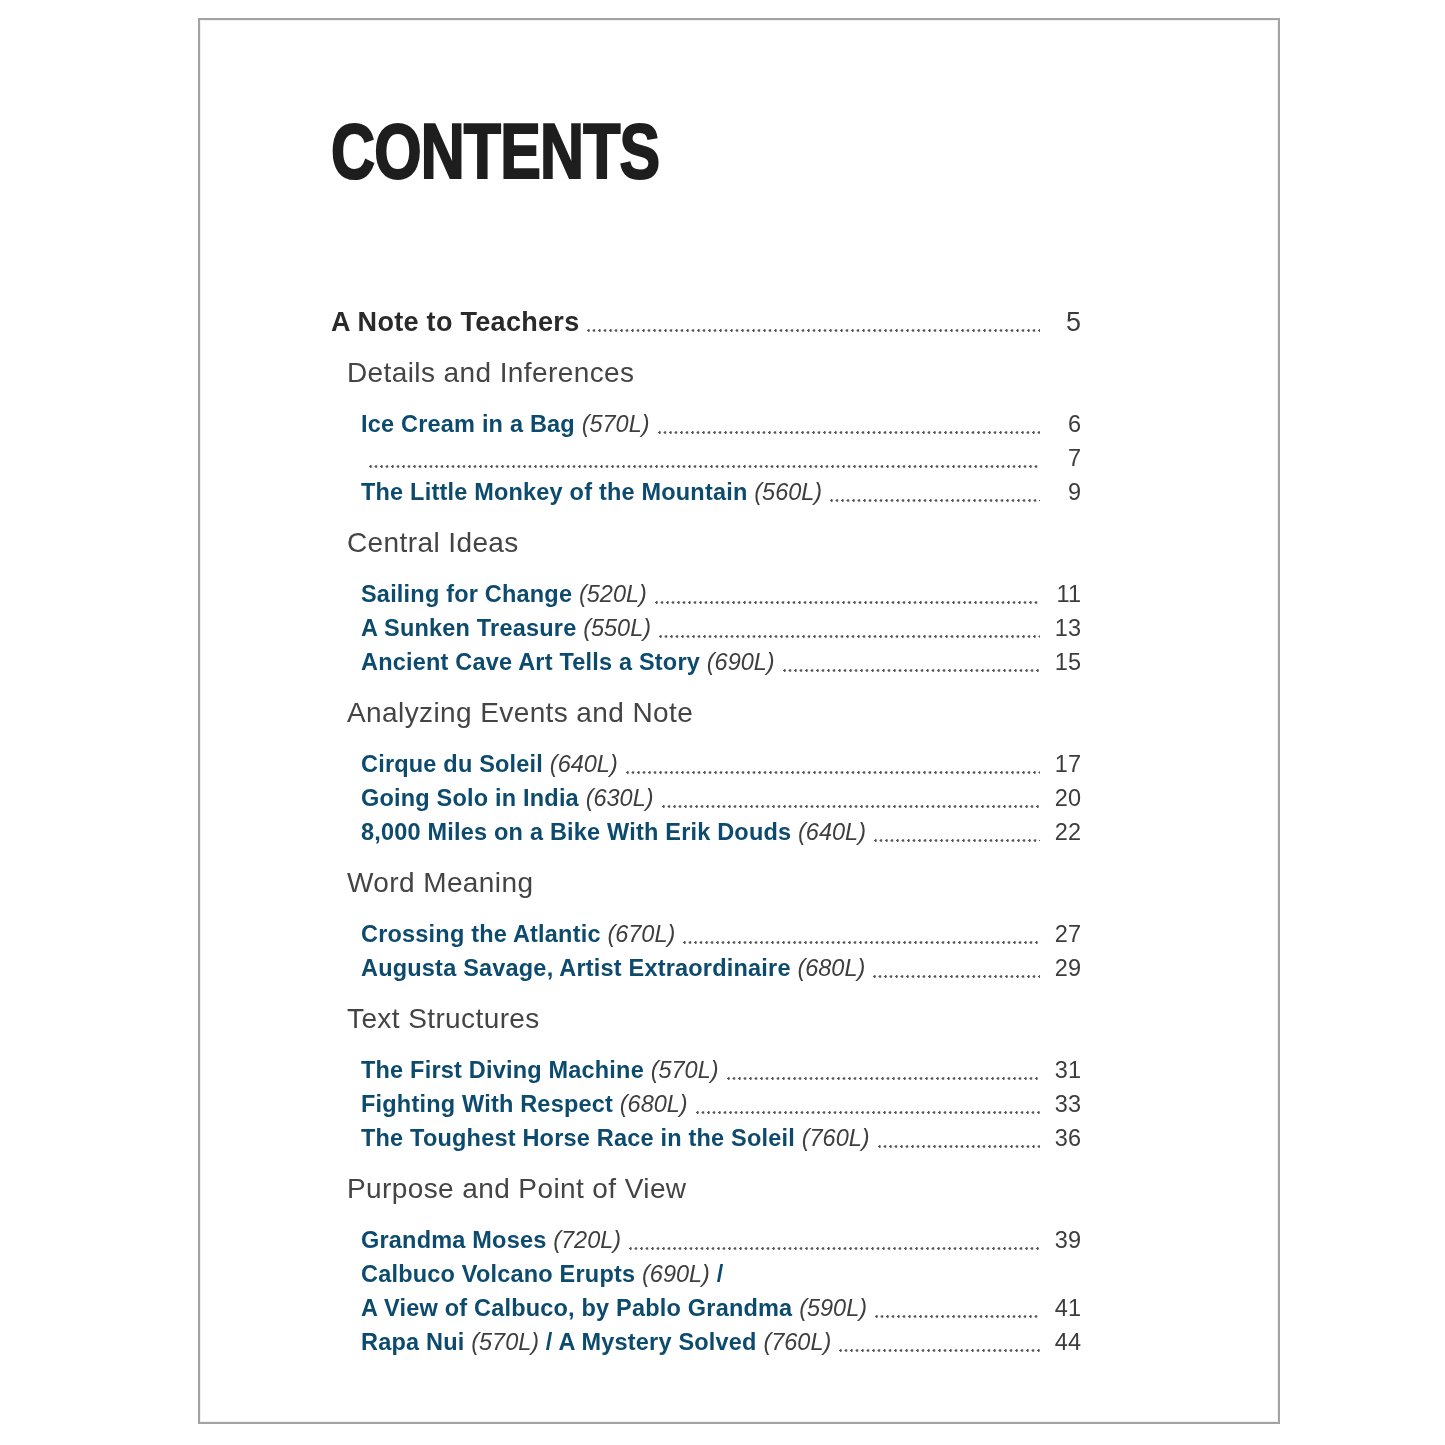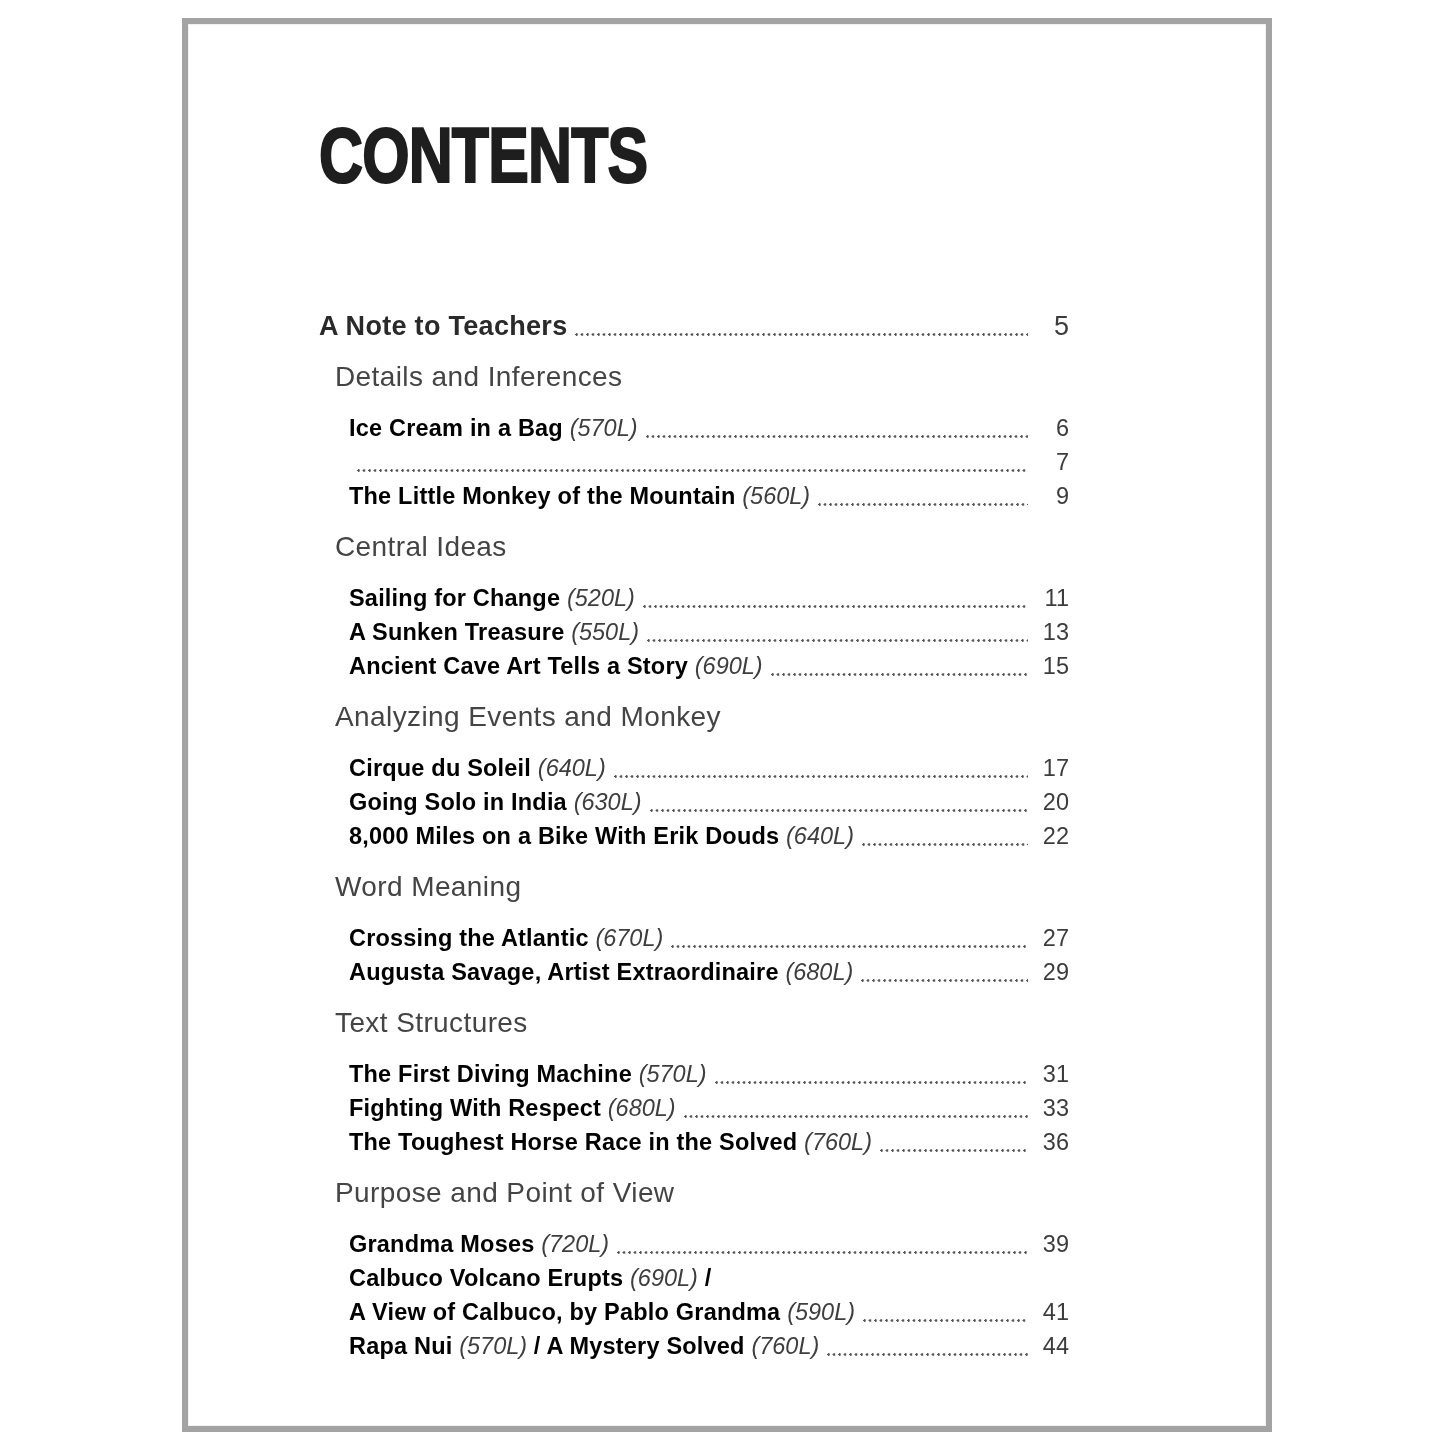--- a/index.html
+++ b/index.html
@@ -6,26 +6,26 @@
     margin: 0;
     padding: 0;
     width: 1445px;
     height: 1445px;
     background: #ffffff;
     overflow: hidden;
     font-family: "Liberation Sans", sans-serif;
   }
   .page-frame {
     position: absolute;
-    left: 182px;
+    left: 198px;
     top: 18px;
     width: 1078px;
     height: 1402px;
     background: #ffffff;
-    border: 6px solid #a3a3a3;
+    border: 2px solid #a3a3a3;
     box-shadow: inset 0 0 0 1px #f1f1f1;
     box-sizing: content-box;
   }
   .page-inner {
     padding: 92px 197px 0 131px;
   }
   .toc-title {
     margin: 0;
     font-size: 78px;
     line-height: 78px;
@@ -83,21 +83,21 @@
   }
   .entry-line {
     display: flex;
     align-items: baseline;
     font-size: 23.5px;
     line-height: 34px;
   }
   .entry-text { white-space: nowrap; }
   .entry-title {
     font-weight: 700;
-    color: #000000;
+    color: #0c4a6e;
     letter-spacing: 0.2px;
     margin-top: 37px;
   }
   .lexile {
     font-style: italic;
     font-weight: 400;
     color: #3e3e3e;
   }
 </style>
 </head>
@@ -150,21 +150,21 @@
             </div>
             <div class="entry-line">
               <span class="entry-text"><span class="entry-title">Ancient Cave Art Tells a Story </span><span class="lexile">(690L)</span></span>
               <span class="leader"></span>
               <span class="pagenum">15</span>
             </div>
           </div>
   </div>
 
   <div class="section">
-    <h2 class="section-heading">Analyzing Events and Monkey</h2>
+    <h2 class="section-heading">Analyzing Events and Note</h2>
     <div class="entries">
             <div class="entry-line">
               <span class="entry-text"><span class="entry-title">Cirque du Soleil </span><span class="lexile">(640L)</span></span>
               <span class="leader"></span>
               <span class="pagenum">17</span>
             </div>
             <div class="entry-line">
               <span class="entry-text"><span class="entry-title">Going Solo in India </span><span class="lexile">(630L)</span></span>
               <span class="leader"></span>
               <span class="pagenum">20</span>
@@ -200,21 +200,21 @@
               <span class="entry-text"><span class="entry-title">The First Diving Machine </span><span class="lexile">(570L)</span></span>
               <span class="leader"></span>
               <span class="pagenum">31</span>
             </div>
             <div class="entry-line">
               <span class="entry-text"><span class="entry-title">Fighting With Respect </span><span class="lexile">(680L)</span></span>
               <span class="leader"></span>
               <span class="pagenum">33</span>
             </div>
             <div class="entry-line">
-              <span class="entry-text"><span class="entry-title">The Toughest Horse Race in the Solved </span><span class="lexile">(760L)</span></span>
+              <span class="entry-text"><span class="entry-title">The Toughest Horse Race in the Soleil </span><span class="lexile">(760L)</span></span>
               <span class="leader"></span>
               <span class="pagenum">36</span>
             </div>
           </div>
   </div>
 
   <div class="section">
     <h2 class="section-heading">Purpose and Point of View</h2>
     <div class="entries">
             <div class="entry-line">

